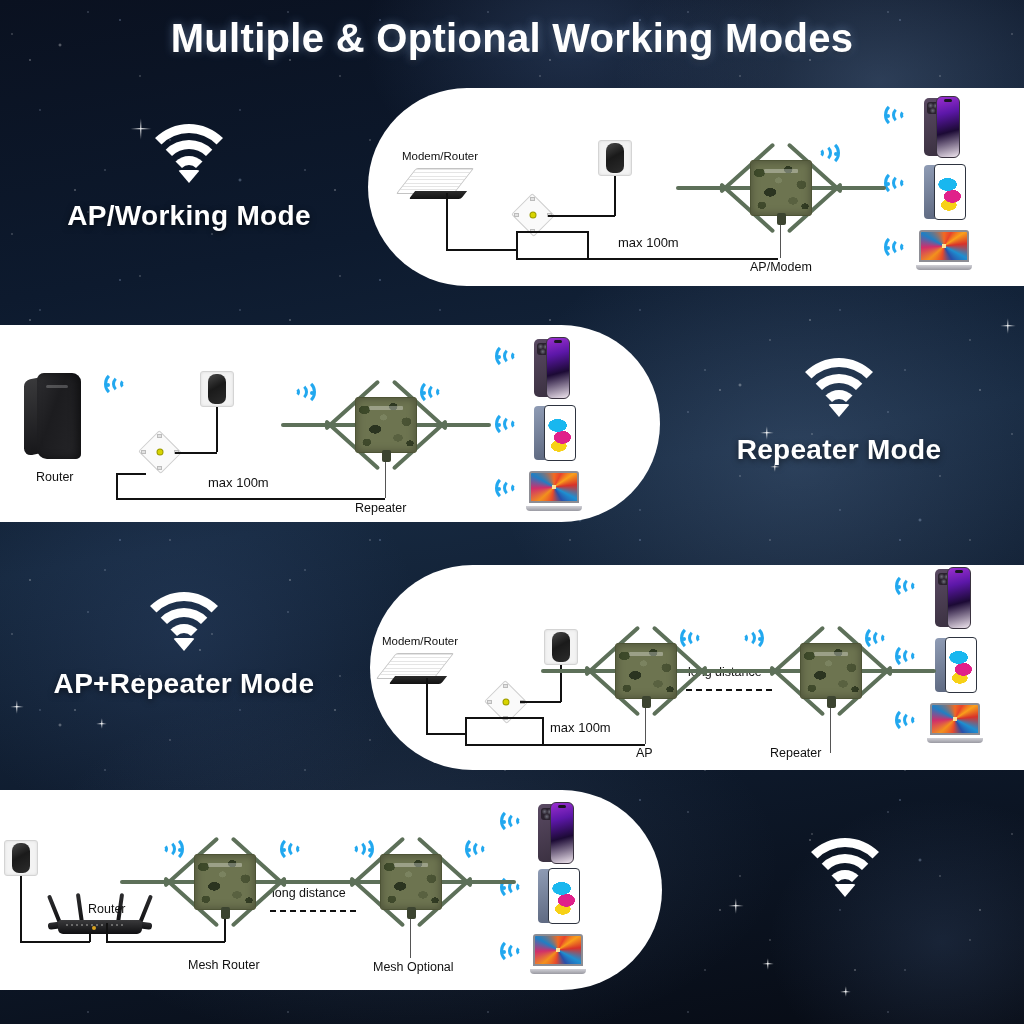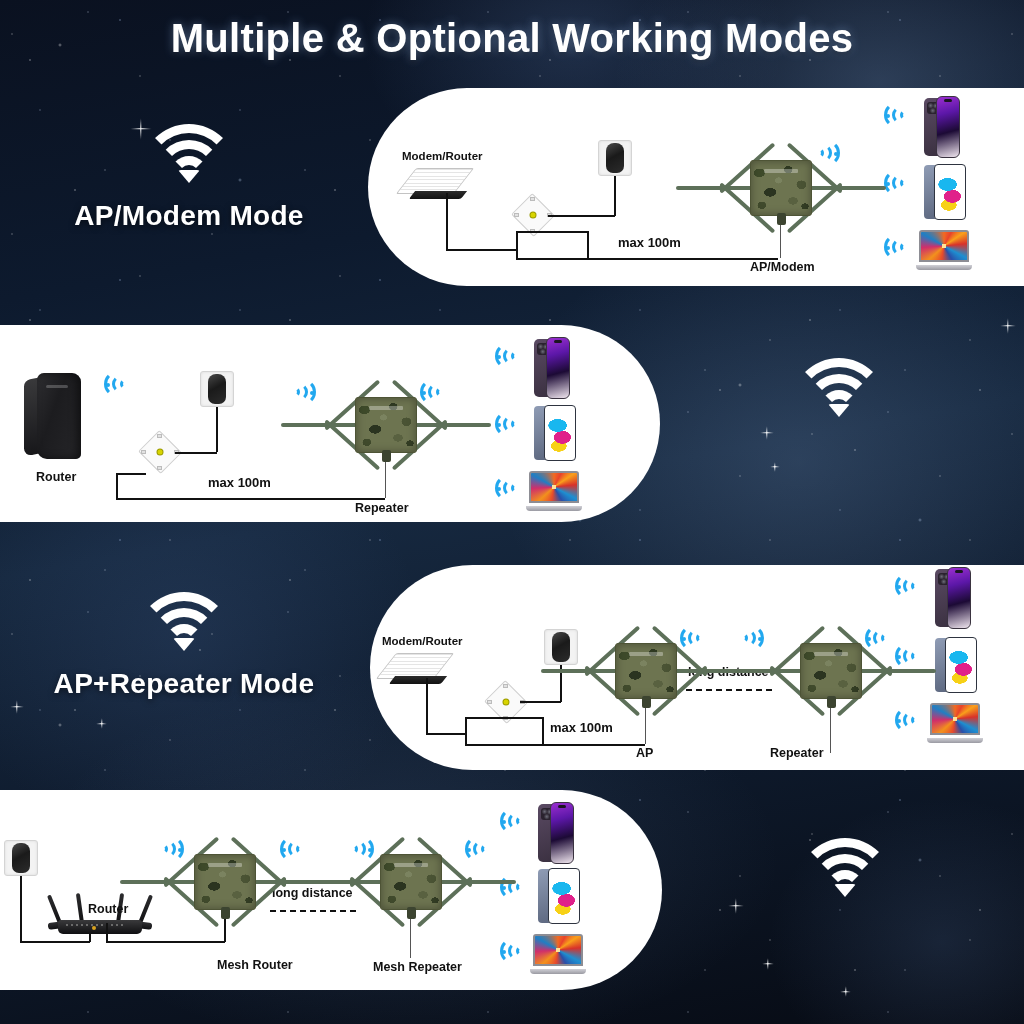--- a/index.html
+++ b/index.html
@@ -95,21 +95,20 @@
     border-top:13px solid #fff; border-radius:3px;
   }
 
   #mode1 { left:44px;  top:124px; width:290px; }
   #mode2 { left:694px; top:358px; width:290px; }
   #mode3 { left:24px;  top:592px; width:320px; }
   #mode4 { left:700px; top:838px; width:290px; }
   .cap {
     position:absolute; font-size:11.5px; color:#111; white-space:nowrap;
     font-family:"Liberation Sans", sans-serif;
-    font-weight:bold;
   }
   .wire { position:absolute; background:#111; }
   .wire.h { height:1.6px; }
   .wire.v { width:1.6px; }
   .lead { position:absolute; background:#555; }
   .lead.v { width:1.4px; }
 
   
   .ap { position:absolute; width:62px; height:56px; }
   .ap .body {
@@ -398,21 +397,21 @@
   </div>
 </div>
 
 <div class="modeblock" id="mode1">
   <div class="wifi-big">
       <i></i>
       <i></i>
       <i></i>
       <b></b>
     </div>
-  <div class="label">AP/Modem Mode</div>
+  <div class="label">AP/Working Mode</div>
 </div>
 
 <div class="panel pill-r" id="panel2">
 
   <div class="bigrouter" style="left:24px;top:48px;">
     <div class="side"></div>
       <div class="face"></div>
       <div class="led"></div>
   </div>
   <div class="cap" style="left:36px;top:145px;font-size:12.5px;">Router</div>
@@ -504,20 +503,21 @@
   </div>
 </div>
 
 <div class="modeblock" id="mode2">
   <div class="wifi-big">
       <i></i>
       <i></i>
       <i></i>
       <b></b>
     </div>
+  <div class="label">Repeater Mode</div>
 </div>
 
 <div class="panel pill-l" id="panel3">
   <div class="cap" style="left:12px;top:70px;">Modem/Router</div>
   <div class="modem" style="left:16px;top:88px;">
     <div class="top"></div>
       <div class="front"></div>
   </div>
   <div class="outlet" style="left:174px;top:64px;">
     <div class="plate"></div>
@@ -676,21 +676,21 @@
       <i></i>
       <i></i>
       <b></b>
     </div>
   <div class="wifi-s flip" style="left:280px;top:46px;">
       <i></i>
       <i></i>
       <i></i>
       <b></b>
     </div>
-  <div class="cap" style="left:188px;top:168px;font-size:12.5px;margin-left:29px;">Mesh Router</div>
+  <div class="cap" style="left:188px;top:168px;font-size:12.5px;">Mesh Router</div>
 
   <div class="cap" style="left:272px;top:96px;font-size:12.5px;">long distance</div>
   <div class="dashline" style="left:270px;top:120px;width:86px;"></div>
 
   <div class="ap" style="left:380px;top:64px;">
     <div class="ant" style="left:-74px; top:26px; width:76px; height:4px;"></div>
     <div class="ant" style="left:60px;  top:26px; width:76px; height:4px;"></div>
     <div class="ant" style="left:-48px; top:-18px; width:72px; height:4px; transform:rotate(-42deg); transform-origin:right center;"></div>
     <div class="ant" style="left:38px;  top:-18px; width:72px; height:4px; transform:rotate(42deg); transform-origin:left center;"></div>
     <div class="ant" style="left:-48px; top:70px; width:72px; height:4px; transform:rotate(42deg); transform-origin:right center;"></div>
@@ -705,21 +705,21 @@
       <i></i>
       <b></b>
     </div>
   <div class="wifi-s flip" style="left:465px;top:46px;">
       <i></i>
       <i></i>
       <i></i>
       <b></b>
     </div>
   <div class="lead v" style="left:410px;top:126px;height:42px;"></div>
-  <div class="cap" style="left:373px;top:170px;font-size:12.5px;">Mesh Repeater</div>
+  <div class="cap" style="left:373px;top:170px;font-size:12.5px;">Mesh Optional</div>
 
   <div class="wifi-s flip" style="left:500px;top:18px;">
       <i></i>
       <i></i>
       <i></i>
       <b></b>
     </div>
   <div class="dev phone" style="left:538px;top:12px;">
     <div class="pback"></div>
       <div class="pcam"></div>

